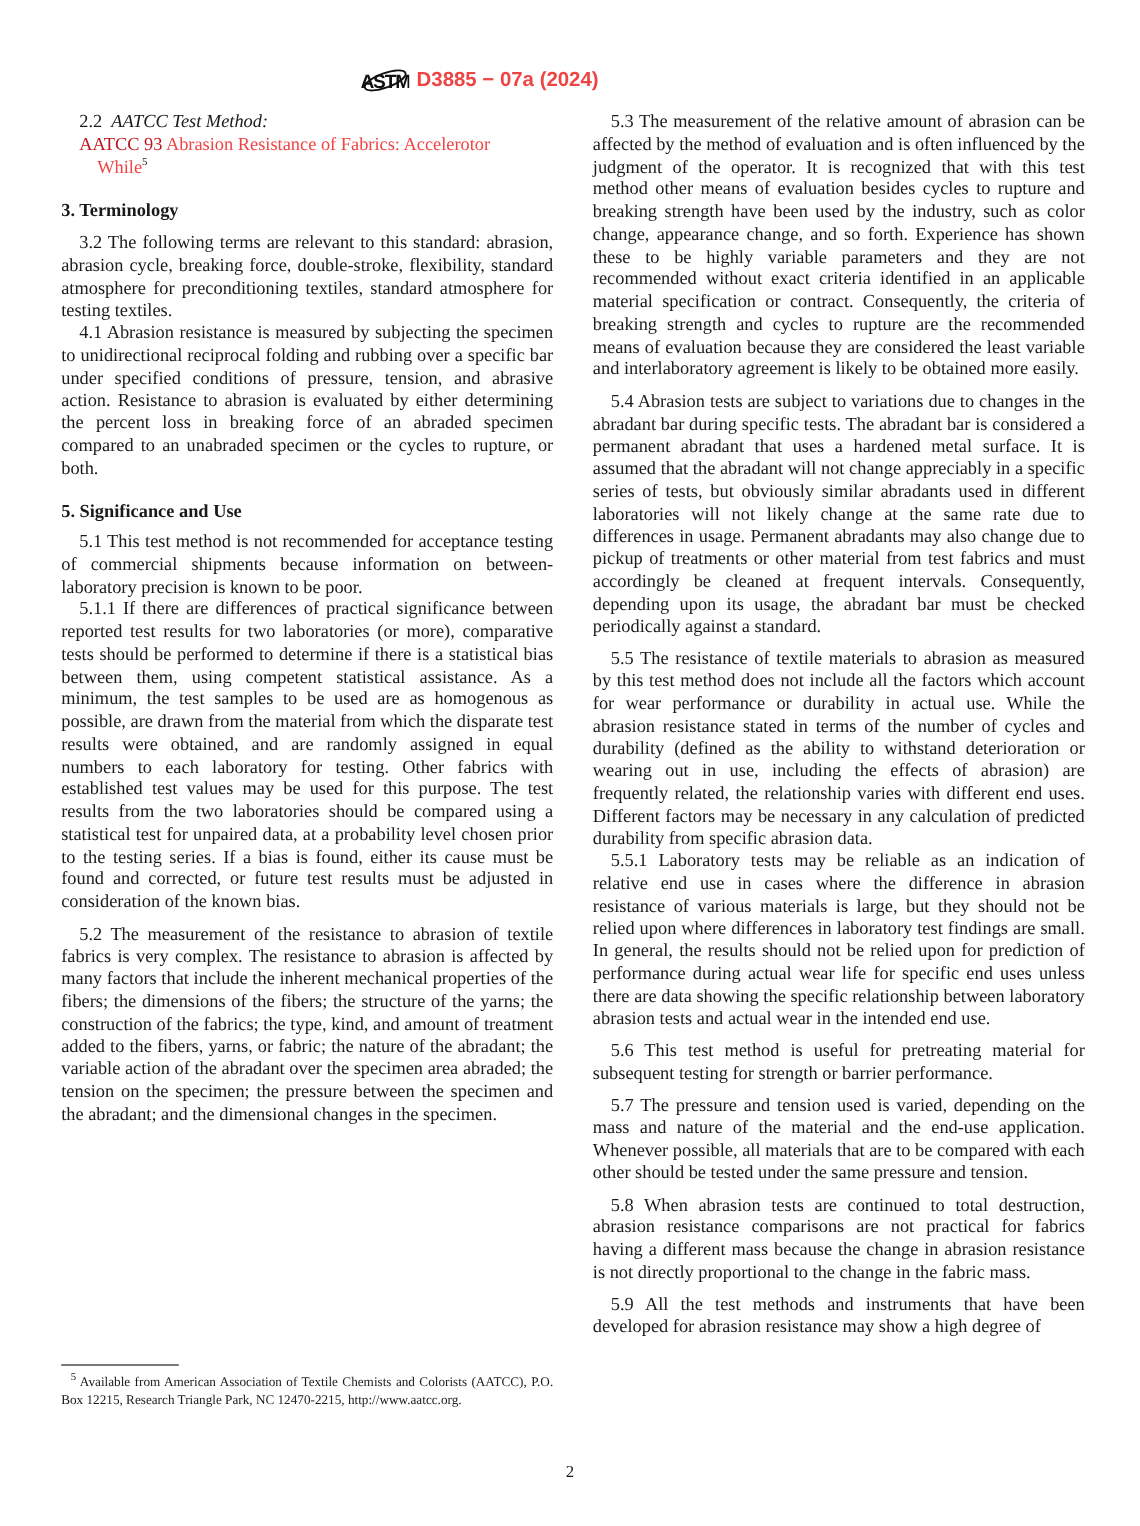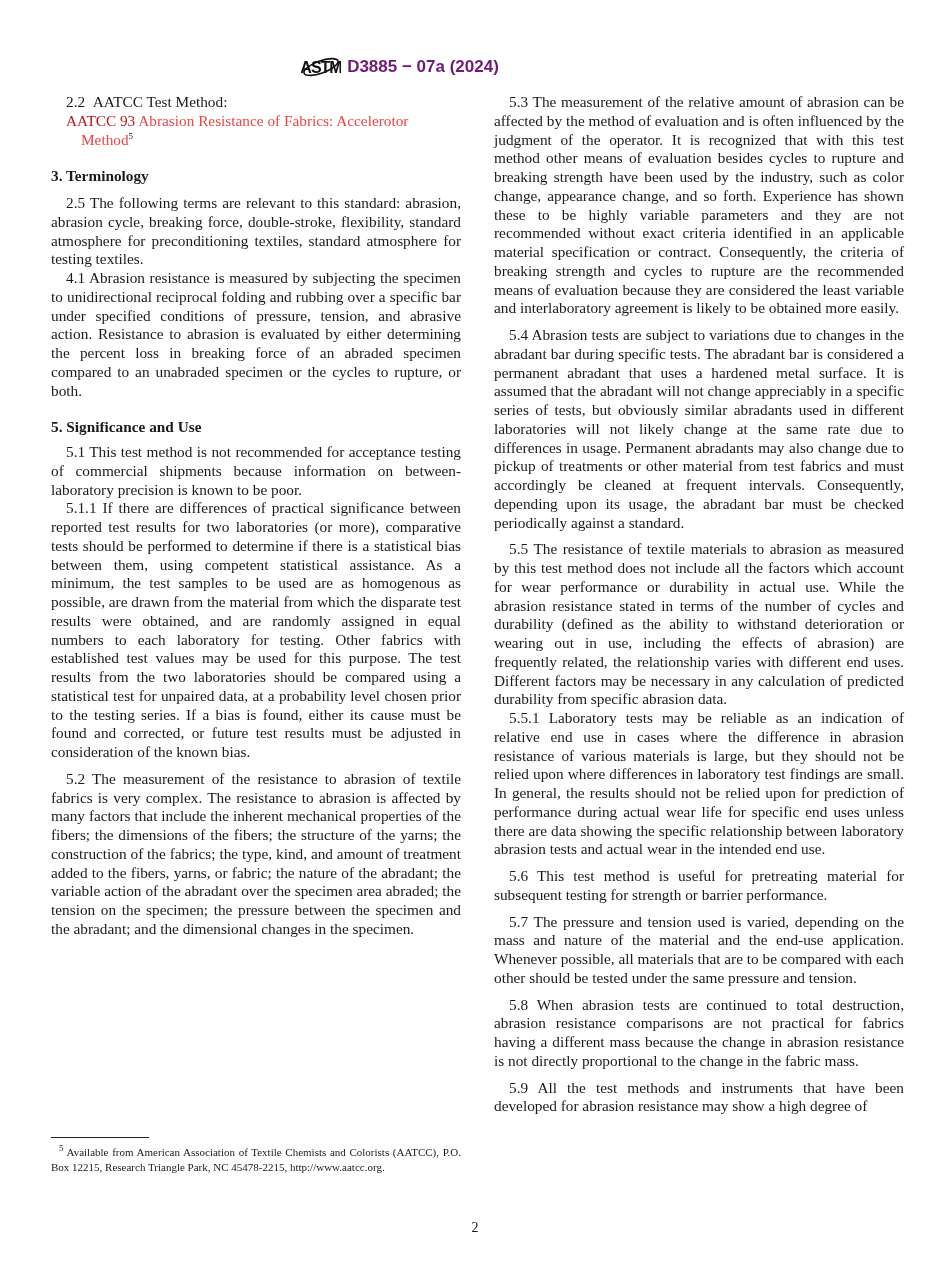--- a/index.html
+++ b/index.html
@@ -1,28 +1,28 @@
 <!DOCTYPE html>
 <html><head>
 <meta charset="utf-8">
 <style>
   html, body { margin: 0; padding: 0; background: #ffffff; }
   body { width: 950px; height: 1272px; position: relative; overflow: hidden;
          font-family: "Liberation Serif", "DejaVu Serif", serif; color: #1a1a1a; }
   .header { position: absolute; top: 52px; left: 0; width: 800px; text-align: center; height: 32px; }
   .header-inner { display: inline-flex; align-items: center; gap: 6px; }
   .logo { width: 40px; height: 30px; }
-  .doc-title { font-family: "Liberation Sans", "DejaVu Sans", sans-serif; font-weight: bold; font-size: 17px; color: #701a75; }
+  .doc-title { font-family: "Liberation Sans", "DejaVu Sans", sans-serif; font-weight: bold; font-size: 17px; color: #ef4444; }
   .col { position: absolute; top: 93px; width: 410px; font-size: 15.3px; line-height: 18.75px; text-align: justify; }
   .col-left { left: 51px; }
   .col-right { left: 494px; }
   p { margin: 0; text-indent: 15px; }
   .gap { margin-top: 8px; }
   h3 { margin: 14px 0 6px 0; font-size: 15.3px; font-weight: bold; text-indent: 0; }
-  .italic { }
+  .italic { font-style: italic; }
   .red { color: #c0141b; }
   .blue { color: #ef4444; }
   .ref-item { text-indent: 15px; padding-left: 0; }
   .ref-cont { padding-left: 30px; text-indent: 0; }
   sup { font-size: 9px; line-height: 0; vertical-align: super; }
   .fn-rule { position: absolute; left: 51px; top: 1137px; width: 98px; border-top: 1px solid #222; }
   .footnote { position: absolute; left: 51px; top: 1145px; width: 410px; font-size: 11px; line-height: 14.5px; text-align: justify; }
   .footnote p { text-indent: 8px; }
   .page-num { position: absolute; top: 1220px; left: 0; width: 950px; text-align: center; font-size: 14px; }
 </style>
@@ -38,24 +38,24 @@
     <span class="doc-title">D3885 − 07a (2024)</span>
   </div>
 </div>
 
 <div class="col col-left">
   <p><span>2.2</span>&nbsp;&nbsp;<span class="italic">AATCC Test Method:</span></p>
   <p class="ref-item">
     <span class="red">AATCC 93</span>
     <span class="blue">Abrasion Resistance of Fabrics: Accelerotor</span>
   </p>
-  <p class="ref-cont"><span class="blue">Method</span><sup>5</sup></p>
+  <p class="ref-cont"><span class="blue">While</span><sup>5</sup></p>
 
   <h3 style="margin-top:18px">3. Terminology</h3>
-  <p class="gap">2.5 The following terms are relevant to this standard: abrasion, abrasion cycle, breaking force, double-stroke, flexibility, standard atmosphere for preconditioning textiles, standard atmosphere for testing textiles.</p>
+  <p class="gap">3.2 The following terms are relevant to this standard: abrasion, abrasion cycle, breaking force, double-stroke, flexibility, standard atmosphere for preconditioning textiles, standard atmosphere for testing textiles.</p>
 
   <p>4.1 Abrasion resistance is measured by subjecting the specimen to unidirectional reciprocal folding and rubbing over a specific bar under specified conditions of pressure, tension, and abrasive action. Resistance to abrasion is evaluated by either determining the percent loss in breaking force of an abraded specimen compared to an unabraded specimen or the cycles to rupture, or both.</p>
 
   <h3 style="margin-top:18px">5. Significance and Use</h3>
   <p>5.1 This test method is not recommended for acceptance testing of commercial shipments because information on between-laboratory precision is known to be poor.</p>
   <p>5.1.1 If there are differences of practical significance between reported test results for two laboratories (or more), comparative tests should be performed to determine if there is a statistical bias between them, using competent statistical assistance. As a minimum, the test samples to be used are as homogenous as possible, are drawn from the material from which the disparate test results were obtained, and are randomly assigned in equal numbers to each laboratory for testing. Other fabrics with established test values may be used for this purpose. The test results from the two laboratories should be compared using a statistical test for unpaired data, at a probability level chosen prior to the testing series. If a bias is found, either its cause must be found and corrected, or future test results must be adjusted in consideration of the known bias.</p>
   <p class="gap">5.2 The measurement of the resistance to abrasion of textile fabrics is very complex. The resistance to abrasion is affected by many factors that include the inherent mechanical properties of the fibers; the dimensions of the fibers; the structure of the yarns; the construction of the fabrics; the type, kind, and amount of treatment added to the fibers, yarns, or fabric; the nature of the abradant; the variable action of the abradant over the specimen area abraded; the tension on the specimen; the pressure between the specimen and the abradant; and the dimensional changes in the specimen.</p>
 </div>
 
 <div class="col col-right">
@@ -64,16 +64,16 @@
   <p class="gap">5.5 The resistance of textile materials to abrasion as measured by this test method does not include all the factors which account for wear performance or durability in actual use. While the abrasion resistance stated in terms of the number of cycles and durability (defined as the ability to withstand deterioration or wearing out in use, including the effects of abrasion) are frequently related, the relationship varies with different end uses. Different factors may be necessary in any calculation of predicted durability from specific abrasion data.</p>
   <p>5.5.1 Laboratory tests may be reliable as an indication of relative end use in cases where the difference in abrasion resistance of various materials is large, but they should not be relied upon where differences in laboratory test findings are small. In general, the results should not be relied upon for prediction of performance during actual wear life for specific end uses unless there are data showing the specific relationship between laboratory abrasion tests and actual wear in the intended end use.</p>
   <p class="gap">5.6 This test method is useful for pretreating material for subsequent testing for strength or barrier performance.</p>
   <p class="gap">5.7 The pressure and tension used is varied, depending on the mass and nature of the material and the end-use application. Whenever possible, all materials that are to be compared with each other should be tested under the same pressure and tension.</p>
   <p class="gap">5.8 When abrasion tests are continued to total destruction, abrasion resistance comparisons are not practical for fabrics having a different mass because the change in abrasion resistance is not directly proportional to the change in the fabric mass.</p>
   <p class="gap">5.9 All the test methods and instruments that have been developed for abrasion resistance may show a high degree of</p>
 </div>
 
 <div class="fn-rule"></div>
 <div class="footnote">
-  <p><sup>5</sup><span> Available from American Association of Textile Chemists and Colorists (AATCC), P.O. Box 12215, Research Triangle Park, NC 45478-2215, http://www.aatcc.org.</span></p>
+  <p><sup>5</sup><span> Available from American Association of Textile Chemists and Colorists (AATCC), P.O. Box 12215, Research Triangle Park, NC 12470-2215, http://www.aatcc.org.</span></p>
 </div>
 
 <div class="page-num">2</div>
 
 </body></html>

